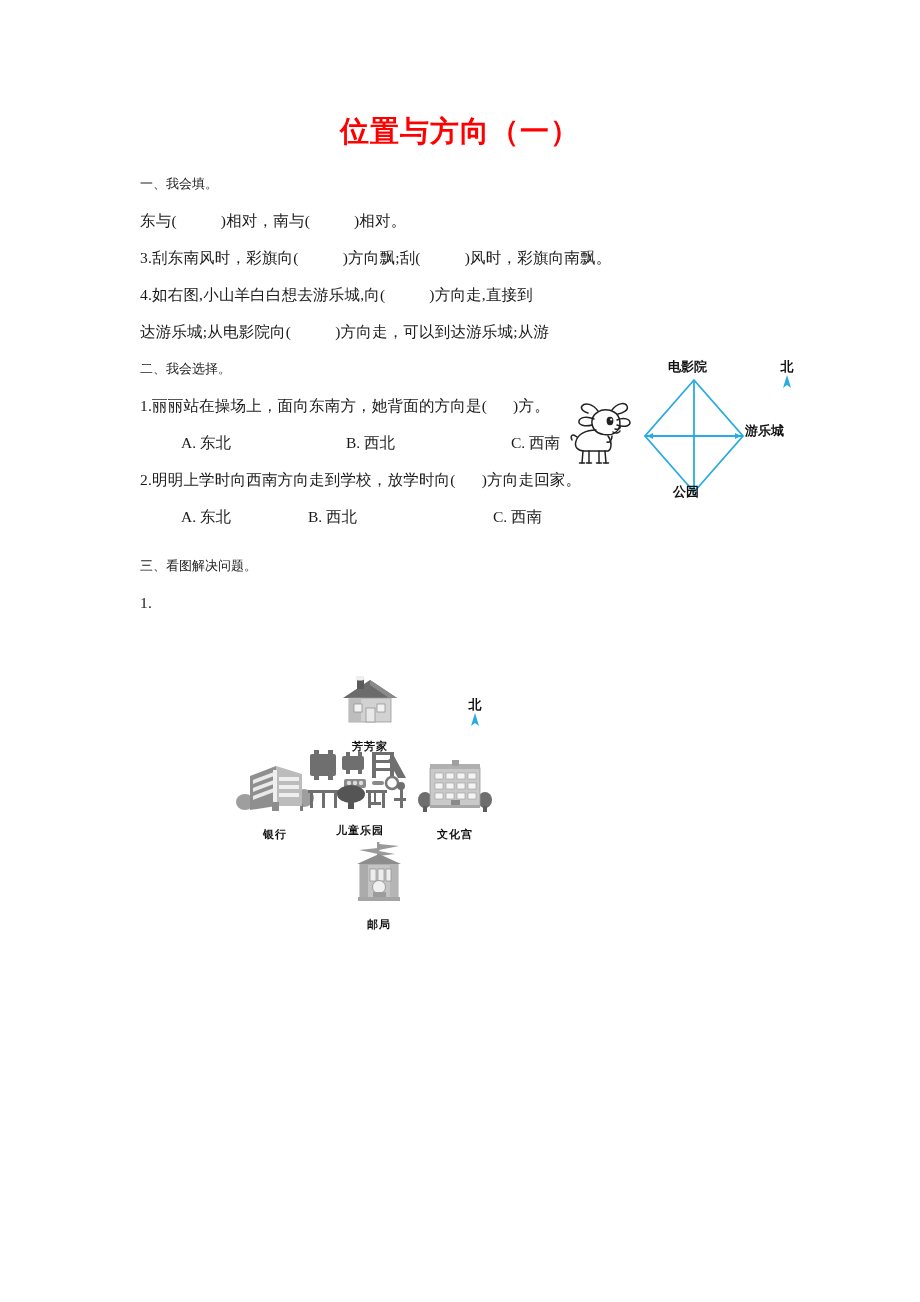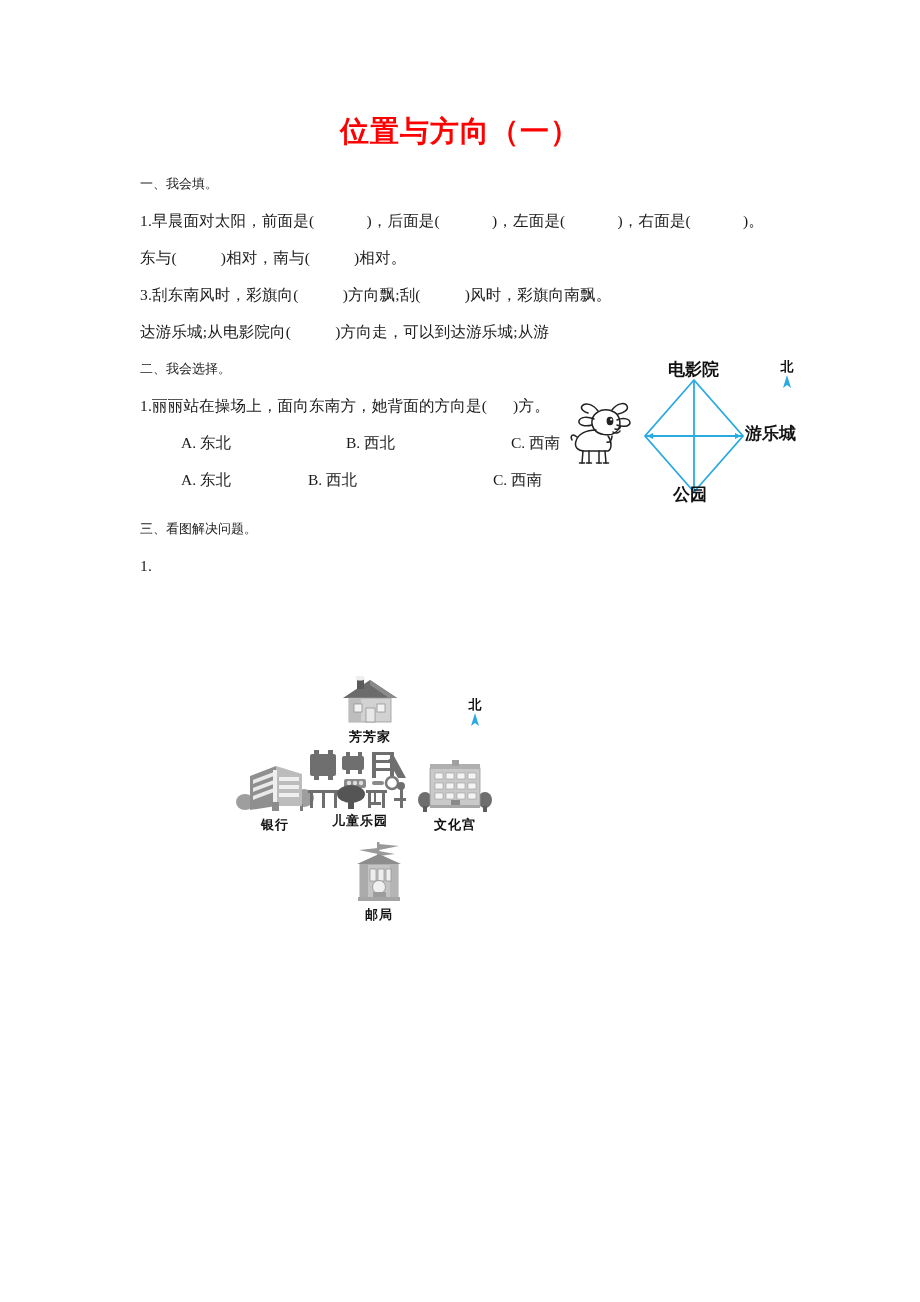--- a/index.html
+++ b/index.html
@@ -84,21 +84,21 @@
     left: 8px;
     top: 45px;
   }
   .diamond-svg {
     position: absolute;
     left: 82px;
     top: 24px;
   }
   .lbl {
     position: absolute;
-    font-size: 17px;
+    font-size: 13px;
     font-weight: bold;
     color: #111;
     font-family: "Liberation Serif", "DejaVu Serif", serif;
     white-space: nowrap;
   }
   .lbl-cinema { left: 108px; top: 6px; }
   .lbl-amuse  { left: 185px; top: 70px; }
   .lbl-park   { left: 113px; top: 131px; }
   .north-wrap { position: absolute; text-align: center; width: 30px; }
   .north-wrap .nchar {
@@ -119,24 +119,24 @@
     width: 340px;
     height: 256px;
   }
   .map-item {
     position: absolute;
     text-align: center;
     width: 110px;
   }
   .map-item .cap {
     display: block;
-    font-size: 13px;
+    font-size: 11px;
     font-weight: bold;
     color: #111;
-    margin-top: 2px;
+    margin-top: 13px;
     letter-spacing: 1px;
     font-family: "Liberation Serif", "DejaVu Serif", serif;
   }
   .mi-house  { left: 95px;  top: 0px; }
   .mi-bank   { left: 0px;   top: 82px; }
   .mi-play   { left: 85px;  top: 72px; }
   .mi-culture{ left: 180px; top: 82px; }
   .mi-post   { left: 104px;  top: 166px; }
   .north-map { left: 240px; top: 22px; }
 
@@ -146,49 +146,52 @@
 <body>
 
 <div class="page">
 
   <div class="title">位置与方向（一）</div>
 
   <div class="content">
 
     <div class="sec-head">一、我会填。</div>
 
-    <div class="line">
-      <span>1.早晨面对太阳，前面是(</span><span class="blank b-lg"></span><span>)，后面是(</span><span class="blank b-lg"></span><span>)，左面是(</span><span class="blank b-lg"></span><span>)，右面是(</span><span class="blank b-lg"></span><span>)。</span>
-    </div>
 
     <div class="line">
       <span>东与(</span><span class="blank b-md"></span><span>)相对，南与(</span><span class="blank b-md"></span><span>)相对。</span>
     </div>
 
 
     <div class="line">
       <span>3.刮东南风时，彩旗向(</span><span class="blank b-md"></span><span>)方向飘;刮(</span><span class="blank b-md"></span><span>)风时，彩旗向南飘。</span>
     </div>
 
+    <div class="line q4line">
+      <span>4.如右图,小山羊白白想去游乐城,向(</span><span class="blank b-md"></span><span>)方向走,直接到</span>
+    </div>
 
     <div class="line q4line">
       <span>达游乐城;从电影院向(</span><span class="blank b-md"></span><span>)方向走，可以到达游乐城;从游</span>
     </div>
 
 
     <div class="sec-head">二、我会选择。</div>
 
     <div class="line">
       <span>1.丽丽站在操场上，面向东南方，她背面的方向是(</span><span class="blank b-sm"></span><span>)方。</span>
     </div>
 
     <div class="opt-row">
       <span class="opt" style="width:165px">A. 东北</span><span class="opt" style="width:165px">B. 西北</span><span class="opt">C. 西南</span>
     </div>
 
+    <div class="line">
+      <span>2.明明上学时向西南方向走到学校，放学时向(</span><span class="blank b-sm"></span><span>)方向走回家。</span>
+    </div>
 
     <div class="opt-row">
       <span class="opt" style="width:127px">A. 东北</span><span class="opt" style="width:185px">B. 西北</span><span class="opt">C. 西南</span>
     </div>
 
     <div class="sec-head" style="margin-top:12px">三、看图解决问题。</div>
 
     <div class="line">1.</div>
   </div>
 

